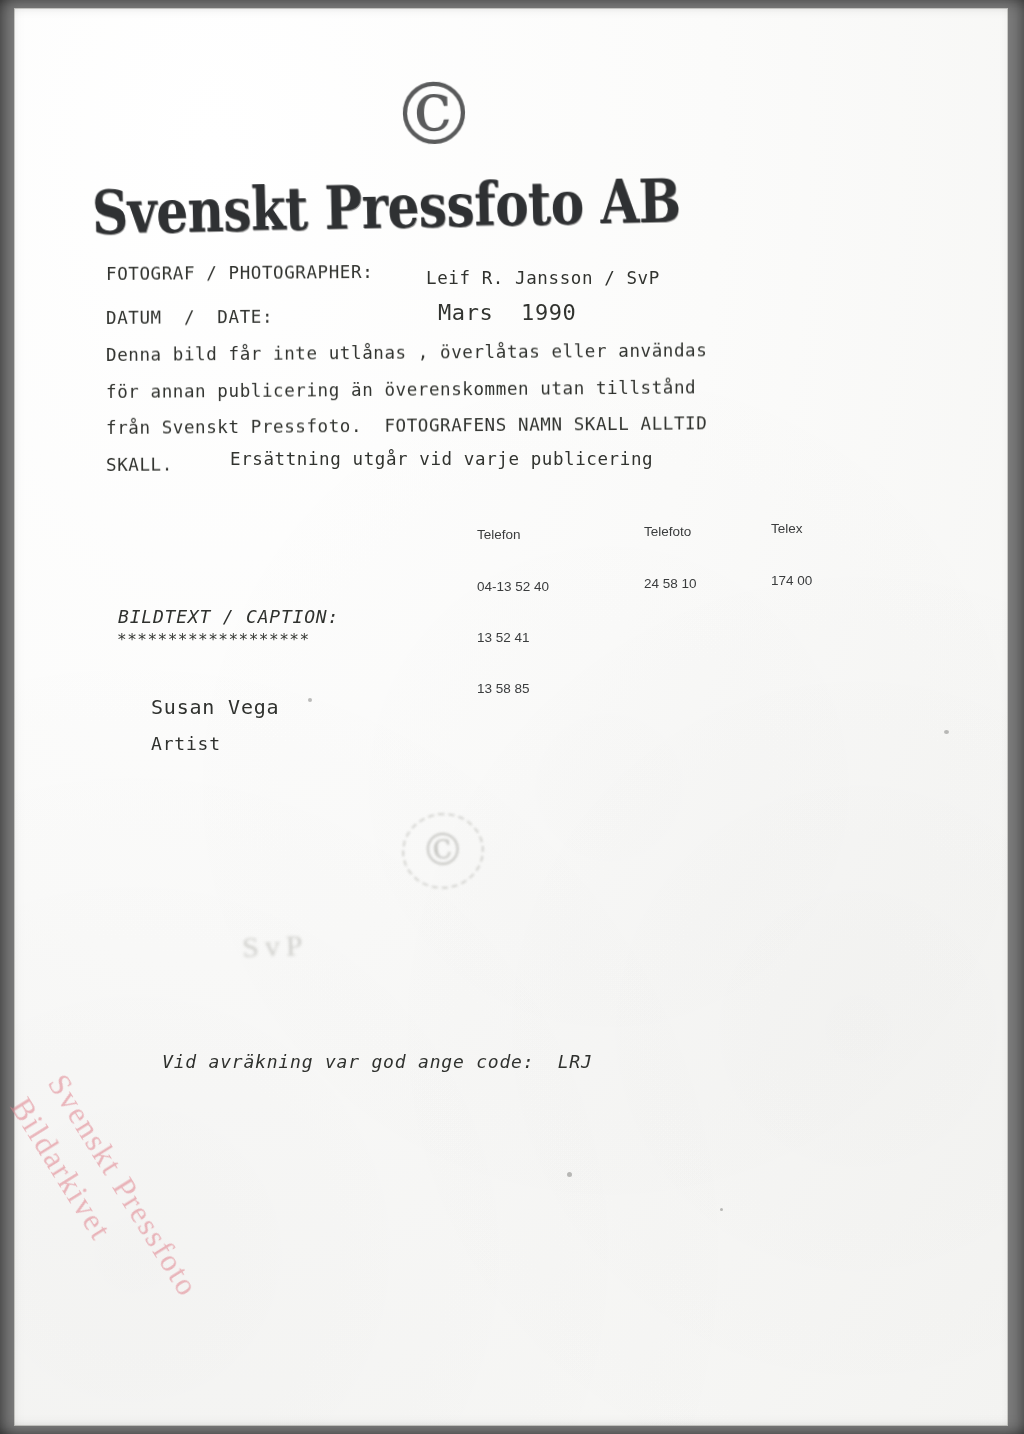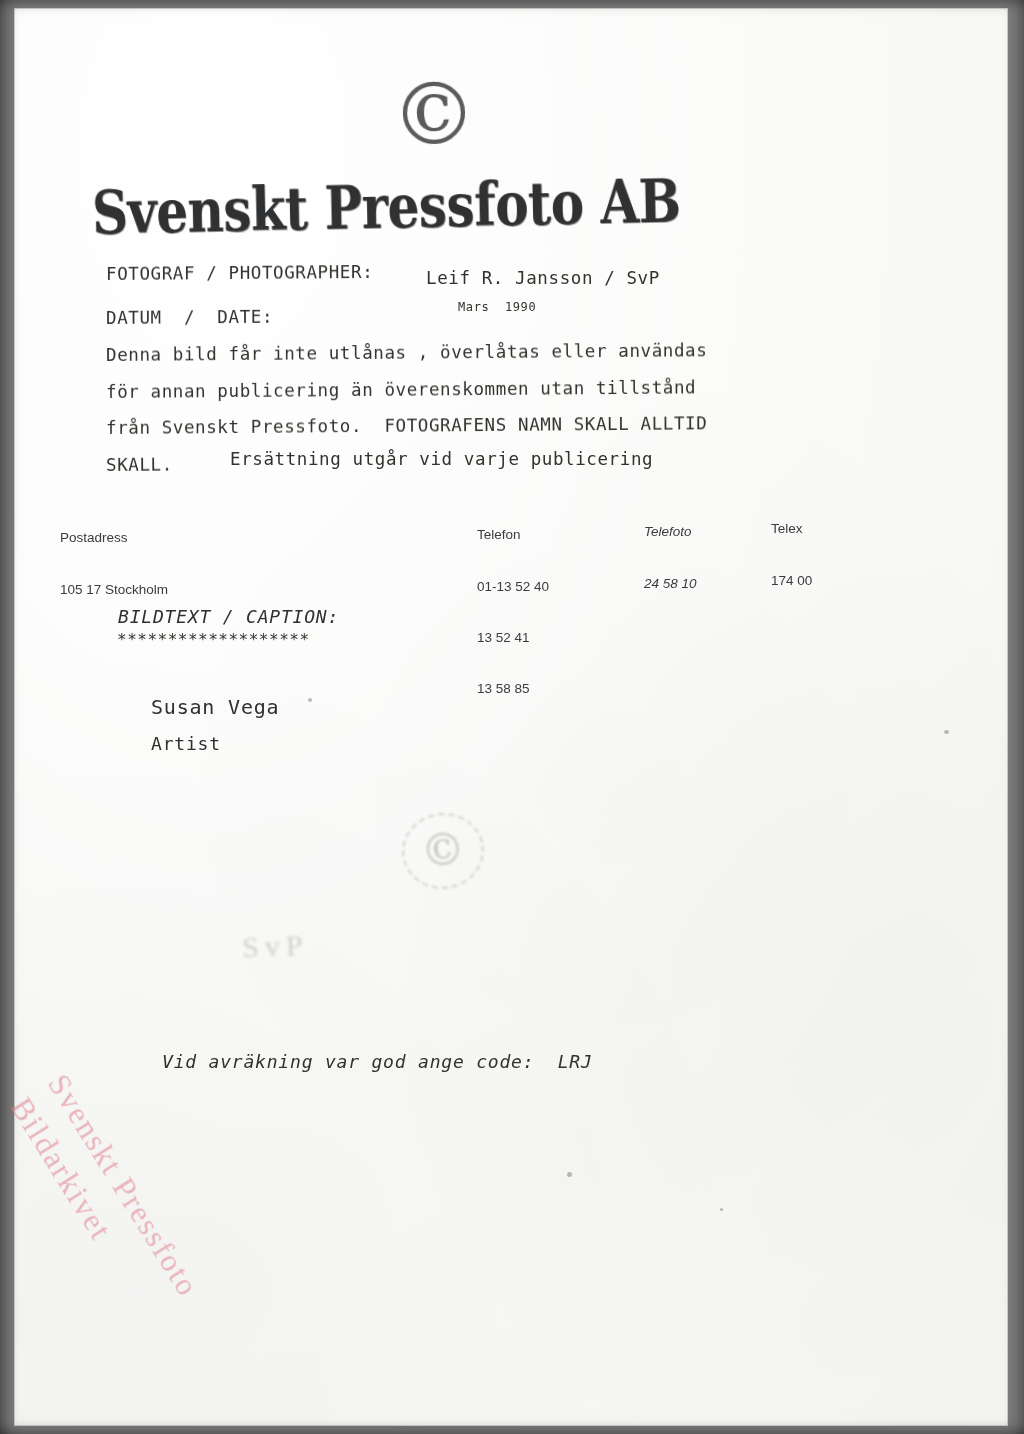--- a/index.html
+++ b/index.html
@@ -101,42 +101,42 @@
     letter-spacing: 0.6px;
     color: #31332f;
     white-space: pre;
     filter: blur(0.18px);
   }
   .row.small-rot { transform: rotate(-0.45deg); transform-origin: left center; }
 
   .lbl-photographer { top: 256px; }
   .val-photographer { position: absolute; left: 412px; top: 260px; font-size: 17.5px; letter-spacing: 0.6px; color:#31332f; white-space: pre; filter: blur(0.18px);}
   .lbl-date { top: 300px; }
-  .val-date { position: absolute; left: 444px; top: 292px; font-size: 12px; letter-spacing: 0.6px; color:#31332f; white-space: pre; filter: blur(0.18px);}
+  .val-date { position: absolute; left: 424px; top: 292px; font-size: 22px; letter-spacing: 0.6px; color:#31332f; white-space: pre; filter: blur(0.18px);}
 
   .legal1 { top: 337px; }
   .legal2 { top: 374px; }
   .legal3 { top: 410px; }
   .legal4 { top: 447px; }
   .legal4b { position: absolute; left: 216px; top: 441px; font-size: 17.5px; letter-spacing: 0.6px; color:#31332f; white-space: pre; filter: blur(0.18px);}
 
   
   .addr {
     position: absolute;
     font-family: "Liberation Sans", sans-serif;
     font-size: 13.5px;
     line-height: 17px;
     color: #3a3c3d;
     white-space: pre;
     filter: blur(0.25px);
   }
   .addr-post  { left: 46px;  top: 487px; }
   .addr-gatu  { left: 258px; top: 487px; }
   .addr-tel   { left: 463px; top: 484px; }
-  .addr-tfoto { left: 630px; top: 481px; font-style: italic; }
+  .addr-tfoto { left: 630px; top: 481px; }
   .addr-telex { left: 757px; top: 478px; }
   .addr h4 {
     margin: 0 0 1px 0;
     font-size: 13.5px;
     font-weight: normal;
   }
   .addr .line { display: block; }
 
   
   .caption-label {
@@ -242,29 +242,25 @@
 
       <div class="row small-rot lbl-date">DATUM  /  DATE:</div>
       <div class="val-date">Mars  1990</div>
 
       <div class="row small-rot legal1">Denna bild får inte utlånas , överlåtas eller användas</div>
       <div class="row small-rot legal2">för annan publicering än överenskommen utan tillstånd</div>
       <div class="row small-rot legal3">från Svenskt Pressfoto.  FOTOGRAFENS NAMN SKALL ALLTID</div>
       <div class="row small-rot legal4">SKALL.</div>
       <div class="legal4b">Ersättning utgår vid varje publicering</div>
 
-      <div class="addr addr-post">
-        <h4>Postadress</h4>
-        <span class="line">105 17 Stockholm</span>
-      </div>
 
 
       <div class="addr addr-tel">
         <h4>Telefon</h4>
-        <span class="line">01-13 52 40</span>
+        <span class="line">04-13 52 40</span>
         <span class="line">13 52 41</span>
         <span class="line">13 58 85</span>
       </div>
 
       <div class="addr addr-tfoto">
         <h4>Telefoto</h4>
         <span class="line">24 58 10</span>
       </div>
 
       <div class="addr addr-telex">

